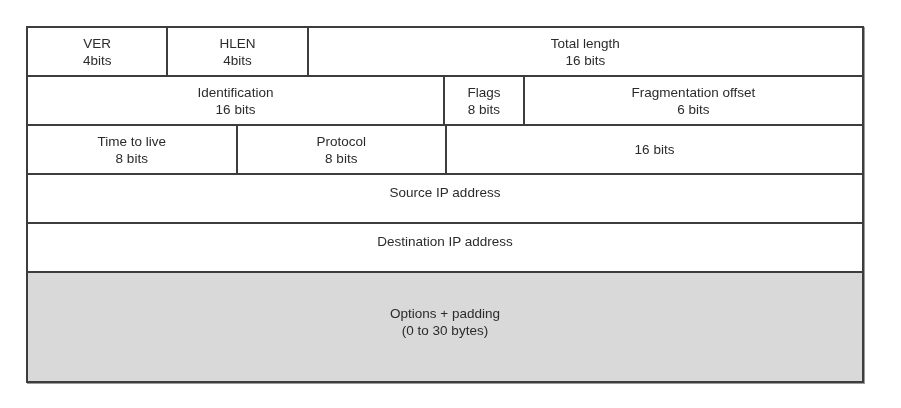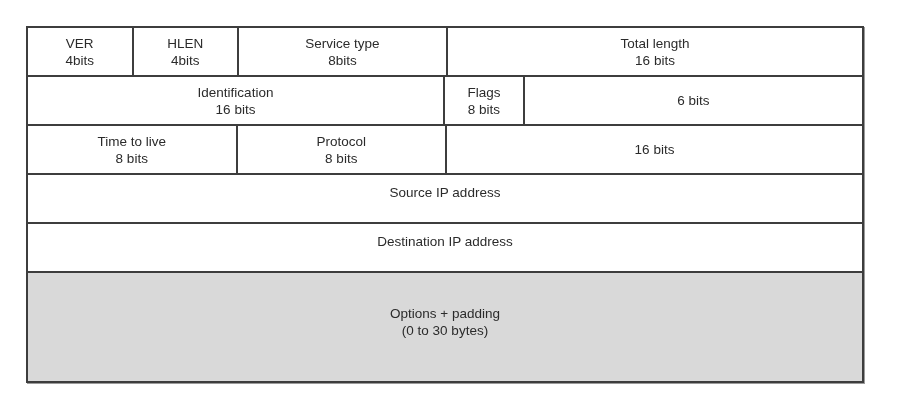--- a/index.html
+++ b/index.html
@@ -70,40 +70,37 @@
 
     <div class="row">
       <div class="cell f4">
         <span>VER</span>
         <span>4bits</span>
       </div>
       <div class="cell f4">
         <span>HLEN</span>
         <span>4bits</span>
       </div>
-      <div class="cell f8">
-        <span>Service type</span>
-        <span>8bits</span>
-      </div>
       <div class="cell f16">
         <span>Total length</span>
         <span>16 bits</span>
       </div>
     </div>
 
     <div class="row">
       <div class="cell f16">
         <span>Identification</span>
         <span>16 bits</span>
       </div>
       <div class="cell f3">
         <span>Flags</span>
         <span>8 bits</span>
       </div>
       <div class="cell f13">
+        <span>Fragmentation offset</span>
         <span>6 bits</span>
       </div>
     </div>
 
     <div class="row">
       <div class="cell f8">
         <span>Time to live</span>
         <span>8 bits</span>
       </div>
       <div class="cell f8">

